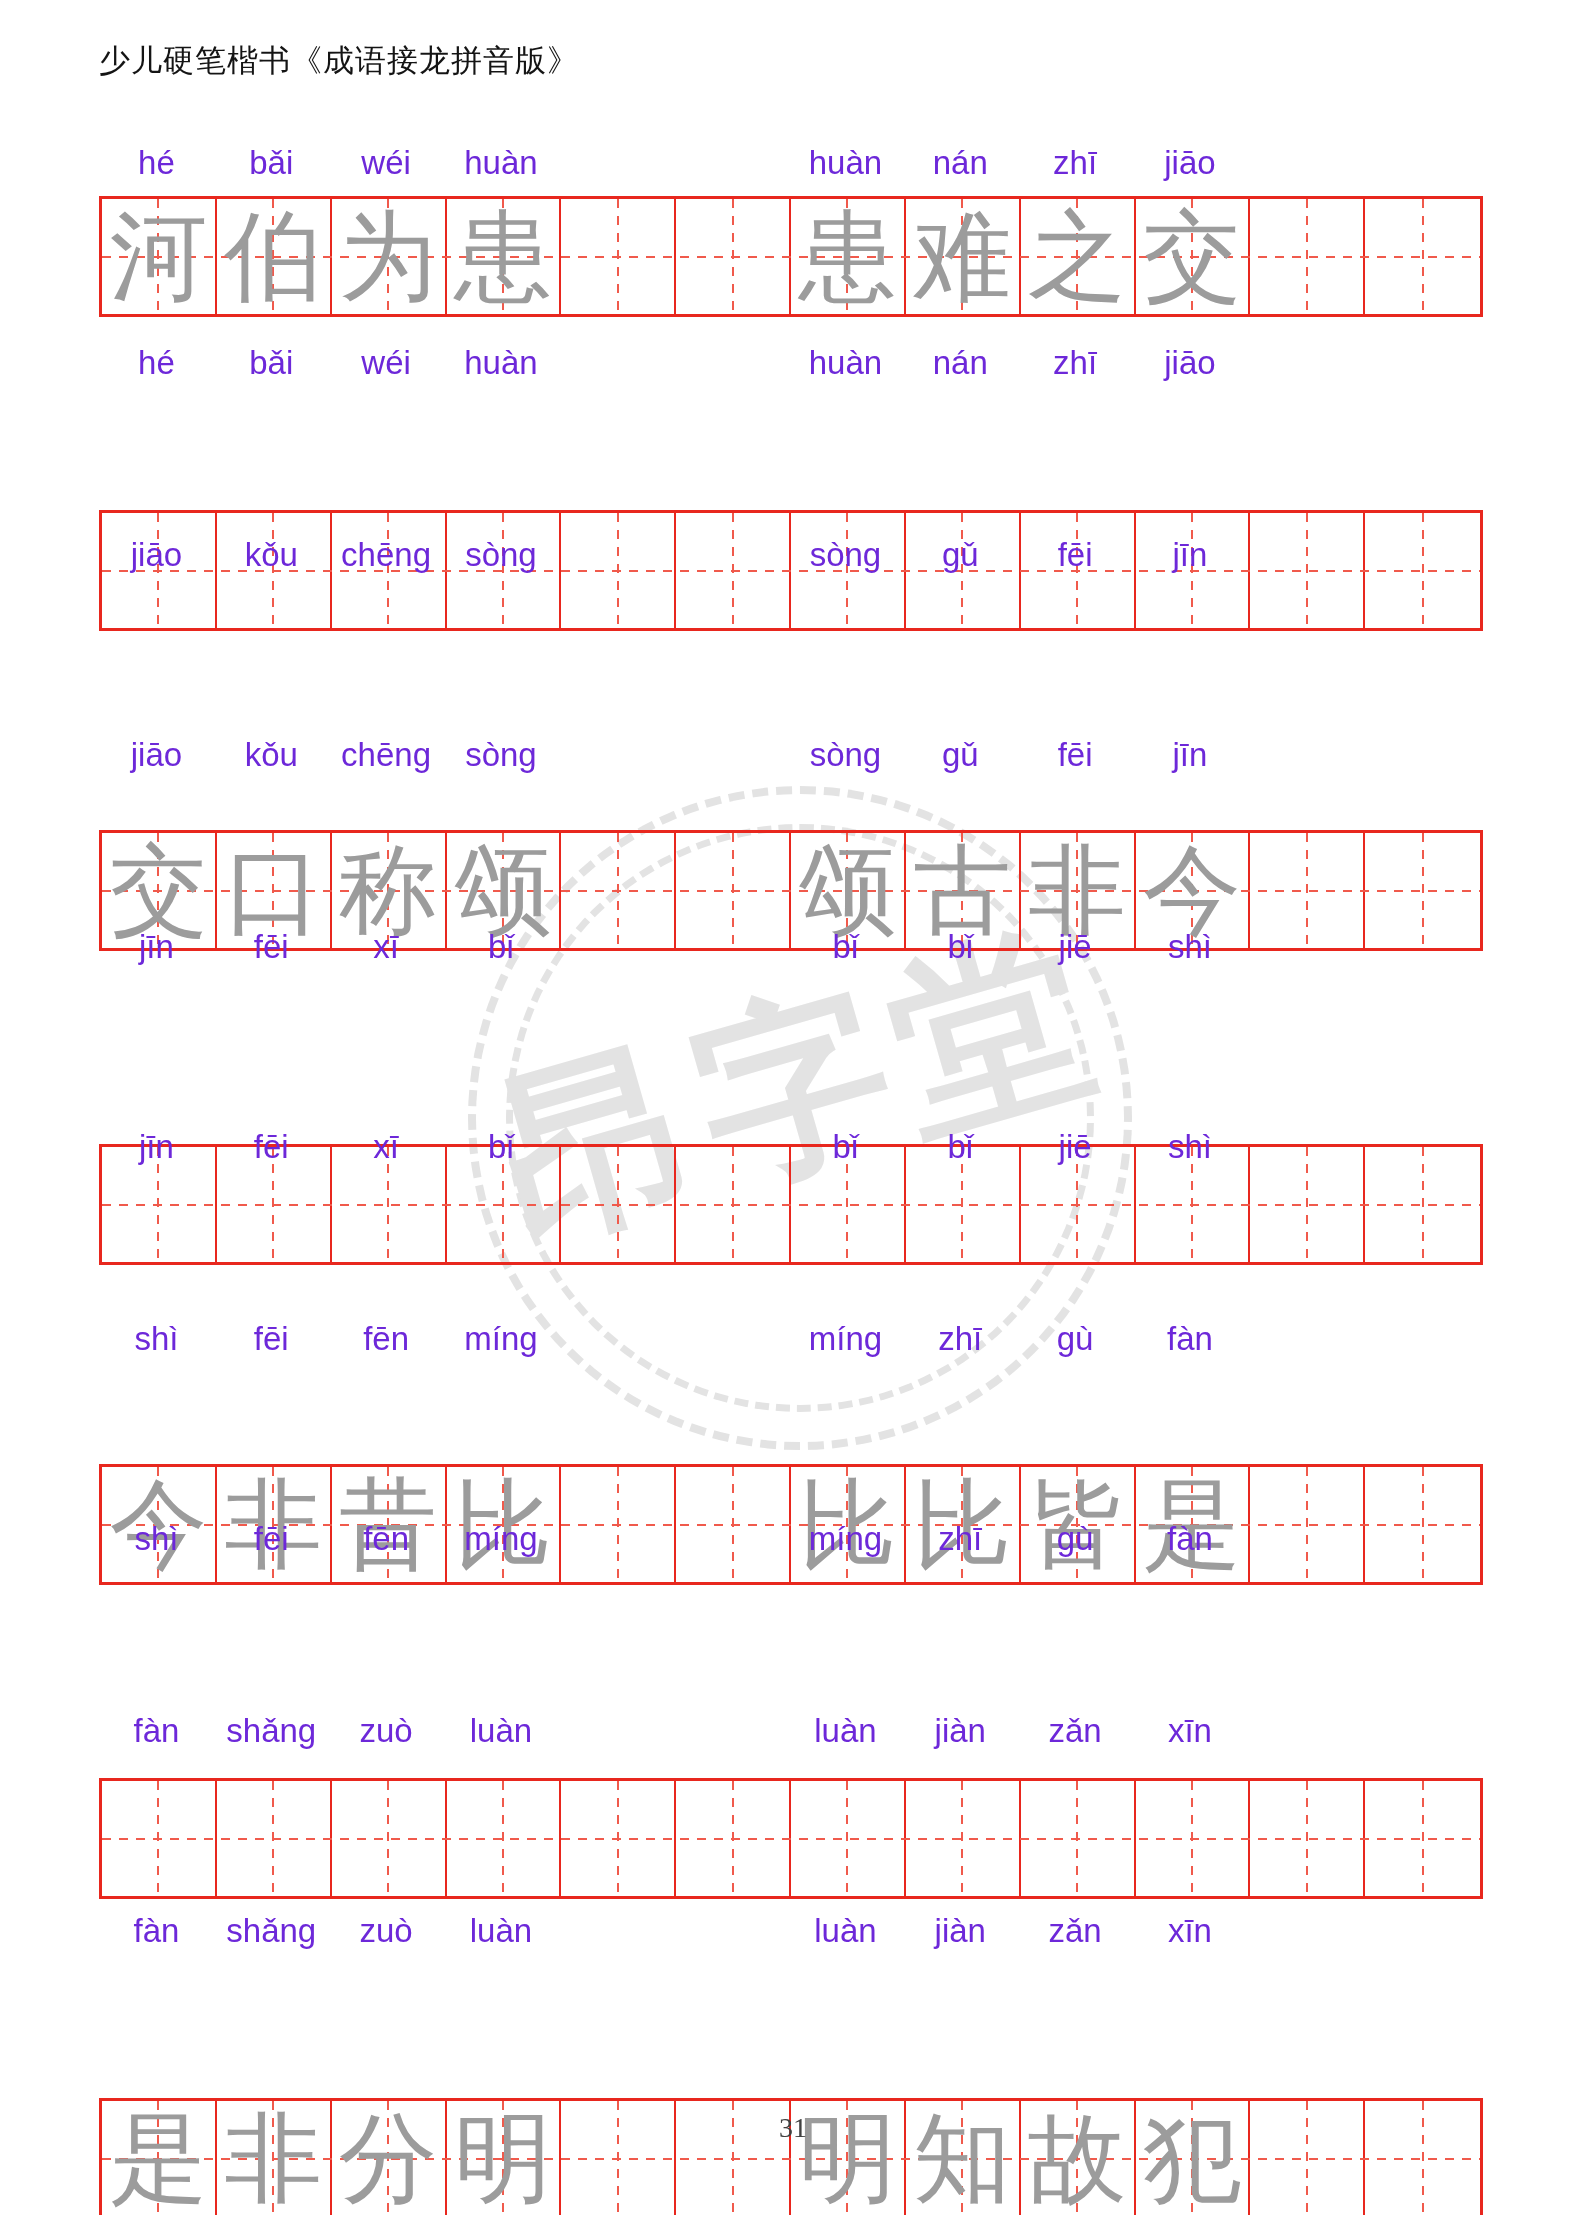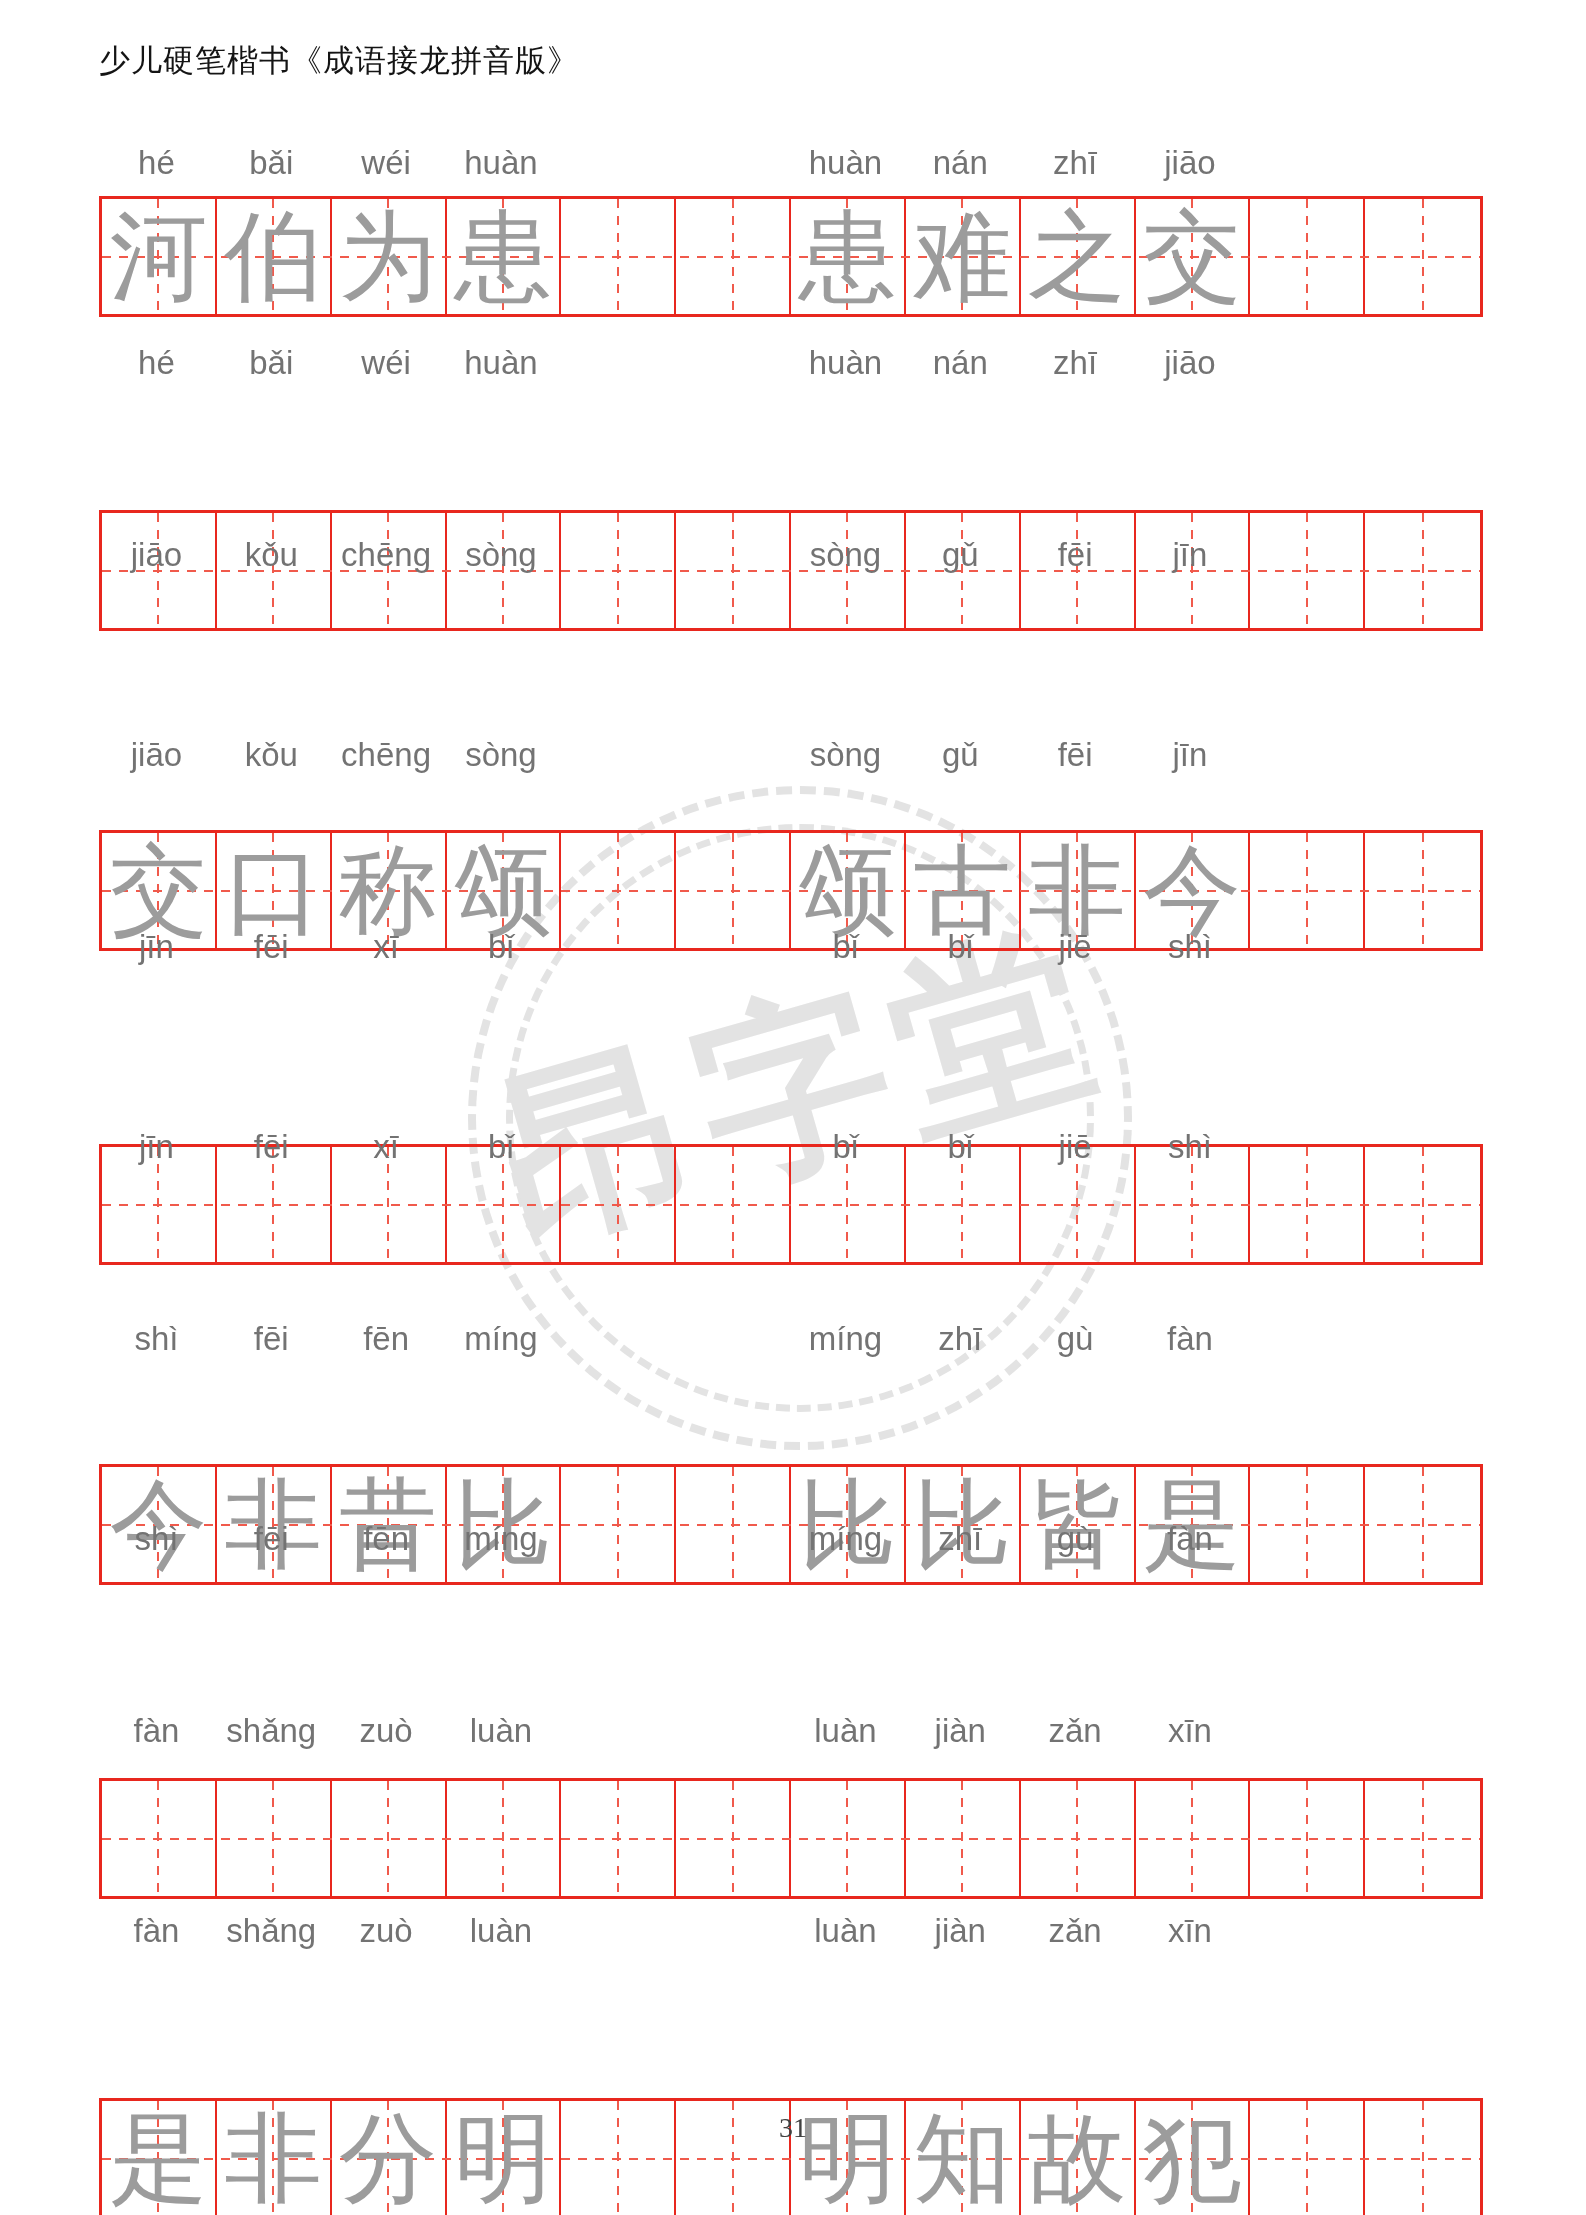--- a/index.html
+++ b/index.html
@@ -39,21 +39,21 @@
     white-space:nowrap;
   }
   
   .row{
     position:absolute;left:99px;width:1378px;
     display:grid;grid-template-columns:repeat(12,1fr);
     z-index:1;
   }
   .pinyin-row{
     height:48px;
-    font-size:33px;color:#737373;
+    font-size:33px;color:#6d28d9;
   }
   .pcell{
     display:flex;align-items:flex-end;justify-content:center;
     overflow:visible;white-space:nowrap;
   }
   .grid-row{
     height:115px;
     border:3px solid var(--red);
     box-sizing:content-box;
     position:relative;

